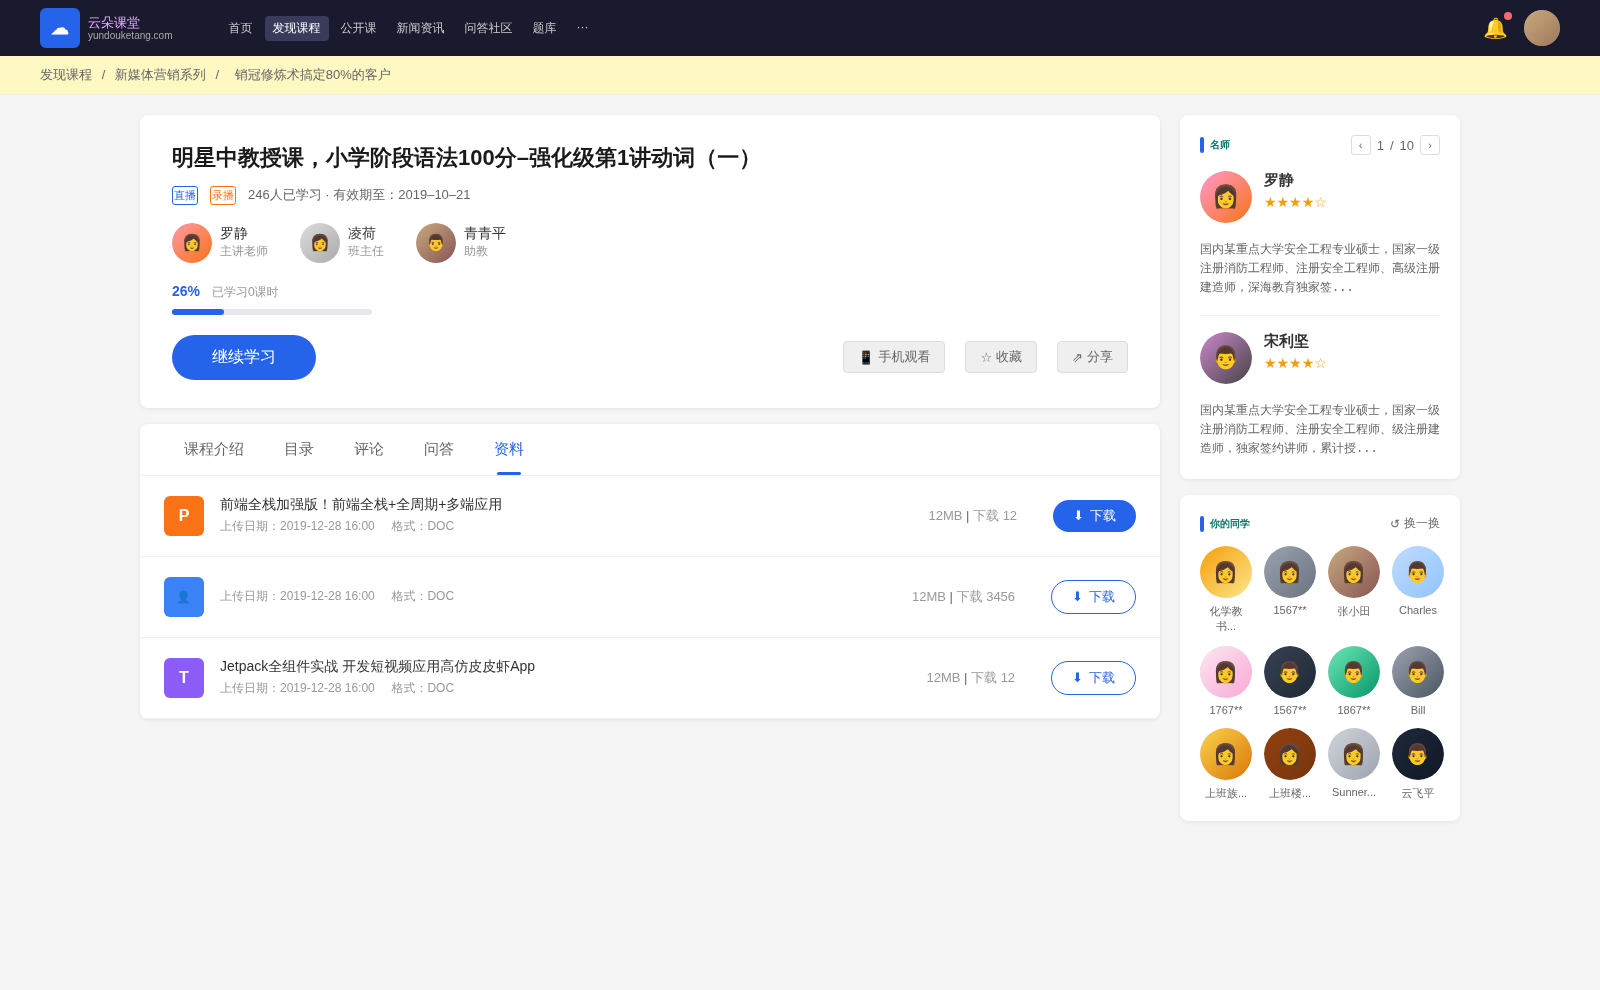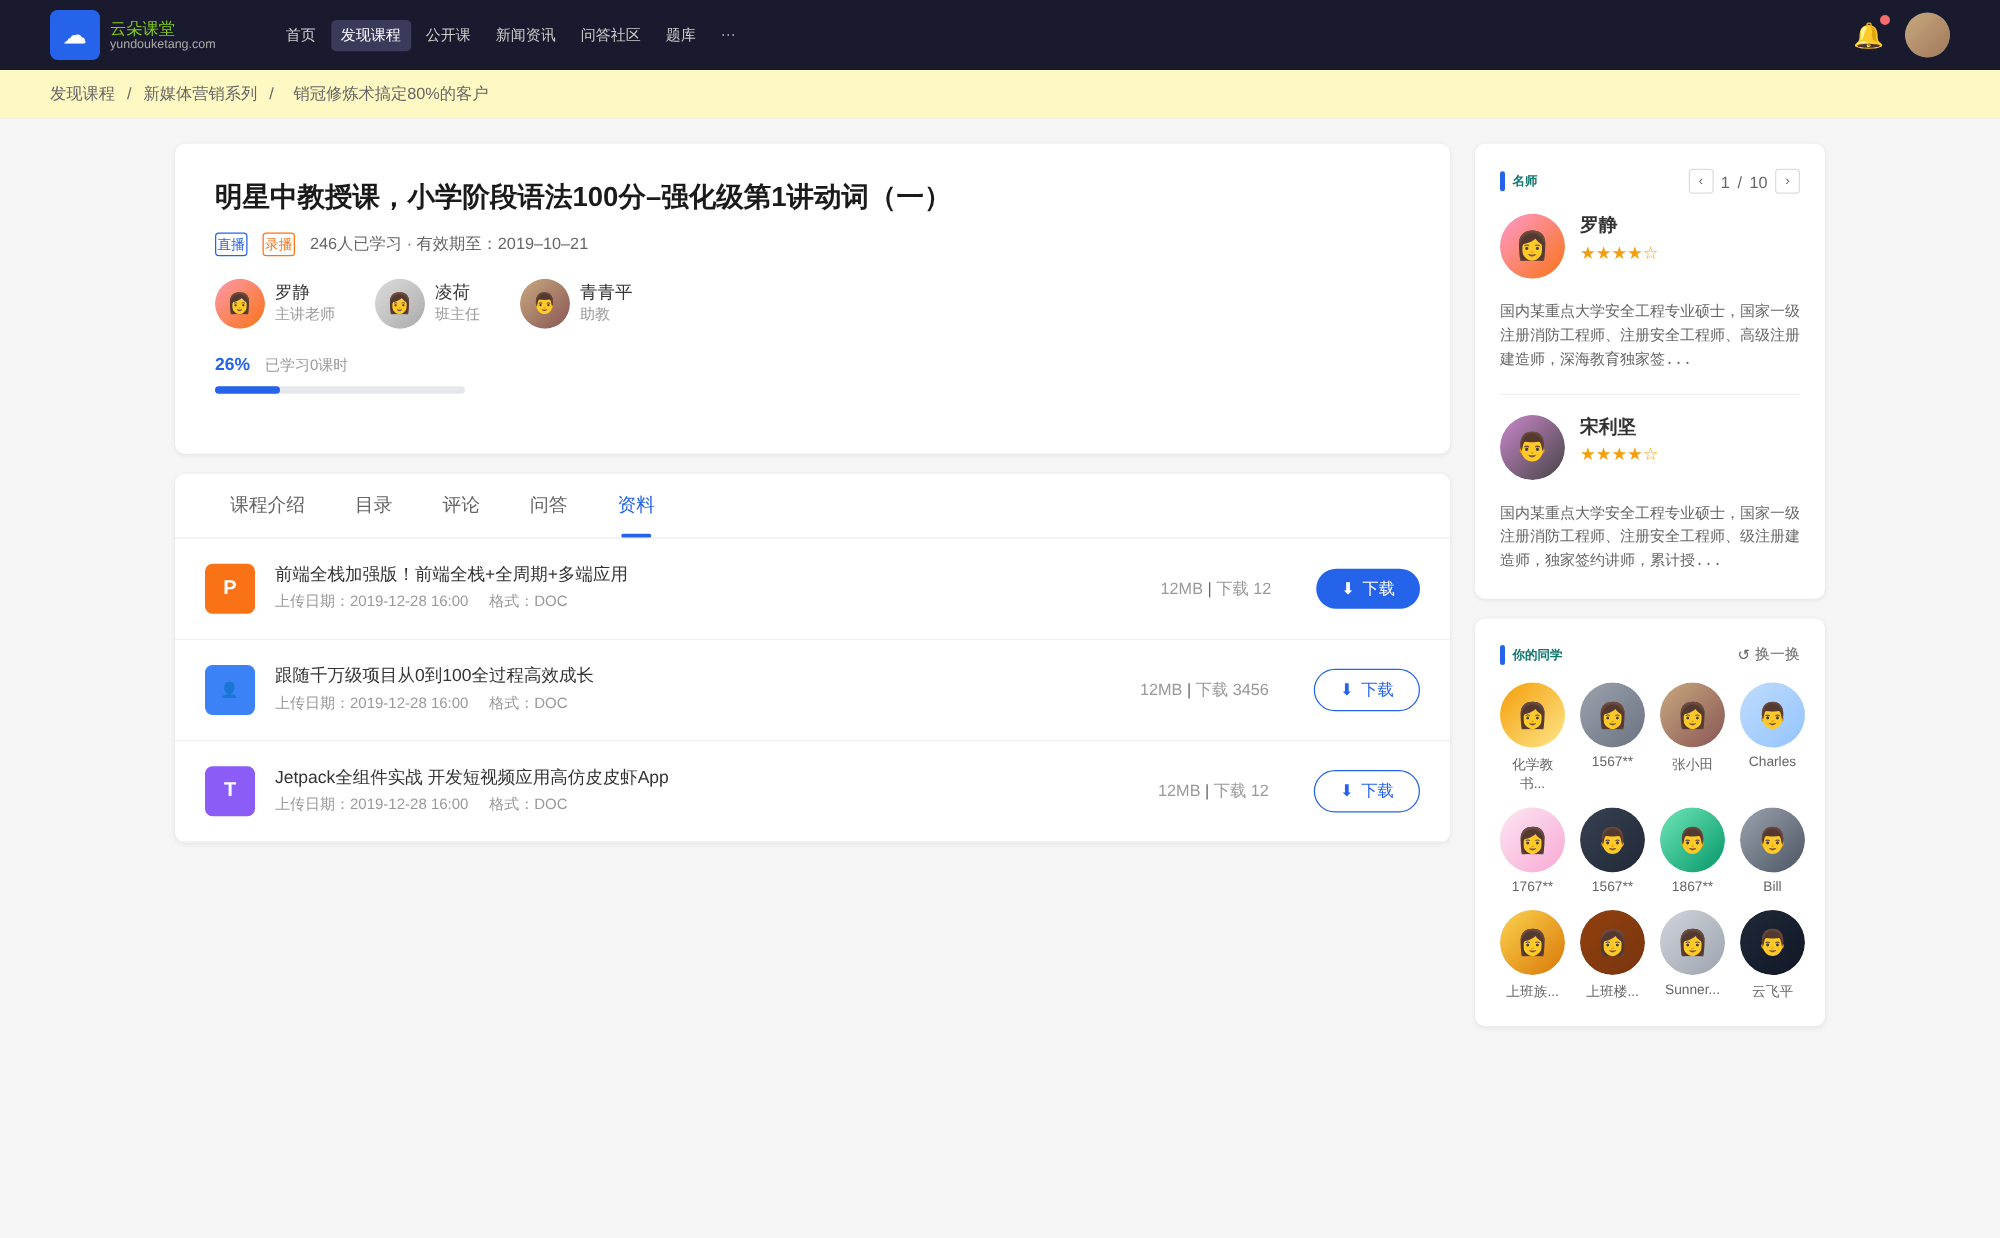--- a/index.html
+++ b/index.html
@@ -2,21 +2,21 @@
 <html><head>
   <meta charset="utf-8">
   <style>
     * { box-sizing: border-box; margin: 0; padding: 0; }
     body { font-family: -apple-system, BlinkMacSystemFont, "PingFang SC", "Microsoft YaHei", sans-serif; background: #f5f5f5; font-size: 14px; color: #333; }
 
     
     .header { background: #1a1a2e; height: 56px; display: flex; align-items: center; padding: 0 40px; gap: 32px; }
     .logo-area { display: flex; align-items: center; gap: 8px; margin-right: 16px; }
     .logo-icon { width: 40px; height: 40px; background: #2563eb; border-radius: 6px; display: flex; align-items: center; justify-content: center; color: white; font-size: 18px; font-weight: bold; }
-    .logo-text { color: #84cc16; font-size: 13px; line-height: 1.2; }
+    .logo-text { color: #f0abfc; font-size: 13px; line-height: 1.2; }
     .logo-sub { color: #aaa; font-size: 10px; }
     .nav-item { color: #ccc; font-size: 12px; cursor: pointer; padding: 4px 8px; white-space: nowrap; }
     .nav-item.active { color: white; background: #3a3a5a; border-radius: 4px; }
     .header-right { margin-left: auto; display: flex; align-items: center; gap: 16px; }
     .bell-icon { color: white; font-size: 20px; position: relative; cursor: pointer; }
     .bell-badge { position: absolute; top: -4px; right: -4px; width: 8px; height: 8px; background: #f56c6c; border-radius: 50%; }
     .user-avatar { width: 36px; height: 36px; border-radius: 50%; background: #888; overflow: hidden; cursor: pointer; }
 
     
     .breadcrumb { background: #fef9c3; padding: 10px 40px; border-bottom: 1px solid #eee; font-size: 13px; color: #666; }
@@ -177,20 +177,37 @@
       </div>
       <div class="progress-section">
         <span class="progress-label">26%</span>
         <span class="progress-sub">已学习0课时</span>
         <div style="margin-top:8px;">
           <div class="progress-bar-bg">
             <div class="progress-bar-fill" style="width:26%;"></div>
           </div>
         </div>
       </div>
+      <div class="action-row">
+        <button class="btn-continue">继续学习</button>
+        <div class="action-links">
+          <button class="action-link">
+            <span>📱</span>
+            <span>手机观看</span>
+          </button>
+          <button class="action-link">
+            <span>☆</span>
+            <span>收藏</span>
+          </button>
+          <button class="action-link">
+            <span>⇗</span>
+            <span>分享</span>
+          </button>
+        </div>
+      </div>
     </div>
 
     <div class="tabs-card">
       <div class="tabs-nav">
         <div class="tab-item">课程介绍</div>
         <div class="tab-item">目录</div>
         <div class="tab-item">评论</div>
         <div class="tab-item">问答</div>
         <div class="tab-item active">资料</div>
       </div>
@@ -215,21 +232,20 @@
             <span>⬇</span>
             下载
           </button>
         </div>
 
         <div class="resource-item">
           <div class="resource-icon blue" style="font-size:12px;">
             <span>👤</span>
           </div>
           <div class="resource-info">
-            <div class="resource-title">跟随千万级项目从0到100全过程高效成长</div>
             <div class="resource-meta">
               <span>上传日期：2019-12-28  16:00</span>
               &nbsp;&nbsp;&nbsp;
               <span>格式：DOC</span>
             </div>
           </div>
           <div class="resource-stats">
             <span>12MB</span> | <span>下载 3456</span>
           </div>
           <button class="btn-download">

